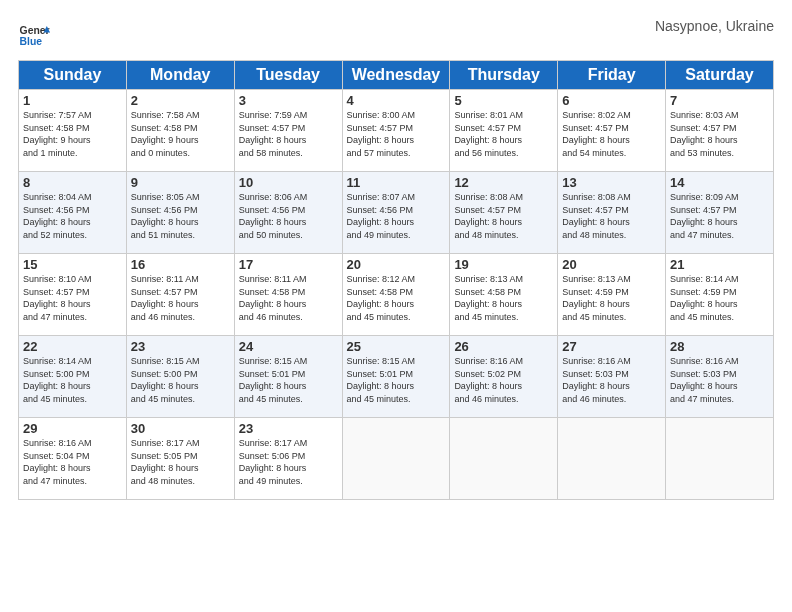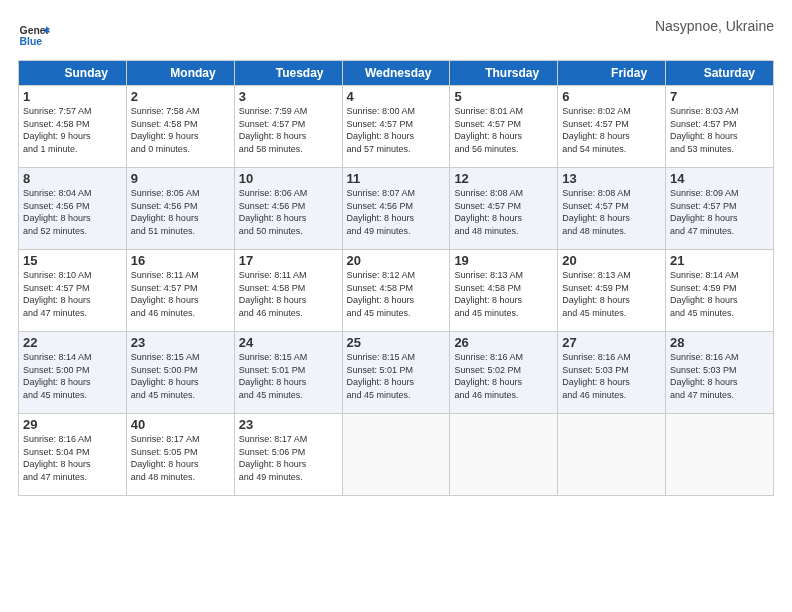--- a/index.html
+++ b/index.html
@@ -44,24 +44,24 @@
       color: #555;
     }
     table {
       width: 100%;
       border-collapse: collapse;
       table-layout: fixed;
     }
     th {
       background-color: #1a6bbf;
       color: #fff;
-      font-size: 12px;
+      font-size: 16px;
       font-weight: bold;
-      padding: 5px 18px;
-      text-align: right;
+      padding: 5px 8px;
+      text-align: center;
       border: 1px solid #ccc;
     }
     td {
       vertical-align: top;
       border: 1px solid #ccc;
       padding: 3px 4px;
       font-size: 9.5px;
       color: #333;
       height: 82px;
       background: #fff;
@@ -233,21 +233,21 @@
             <span class="day-num">28</span>
             <div class="day-info">Sunrise: 8:16 AM<br>Sunset: 5:03 PM<br>Daylight: 8 hours<br>and 47 minutes.</div>
           </td>
         </tr>
         <tr>
           <td>
             <span class="day-num">29</span>
             <div class="day-info">Sunrise: 8:16 AM<br>Sunset: 5:04 PM<br>Daylight: 8 hours<br>and 47 minutes.</div>
           </td>
           <td>
-            <span class="day-num">40</span>
+            <span class="day-num">30</span>
             <div class="day-info">Sunrise: 8:17 AM<br>Sunset: 5:05 PM<br>Daylight: 8 hours<br>and 48 minutes.</div>
           </td>
           <td>
             <span class="day-num">23</span>
             <div class="day-info">Sunrise: 8:17 AM<br>Sunset: 5:06 PM<br>Daylight: 8 hours<br>and 49 minutes.</div>
           </td>
           <td class="empty-cell"></td>
           <td class="empty-cell"></td>
           <td class="empty-cell"></td>
           <td class="empty-cell"></td>

